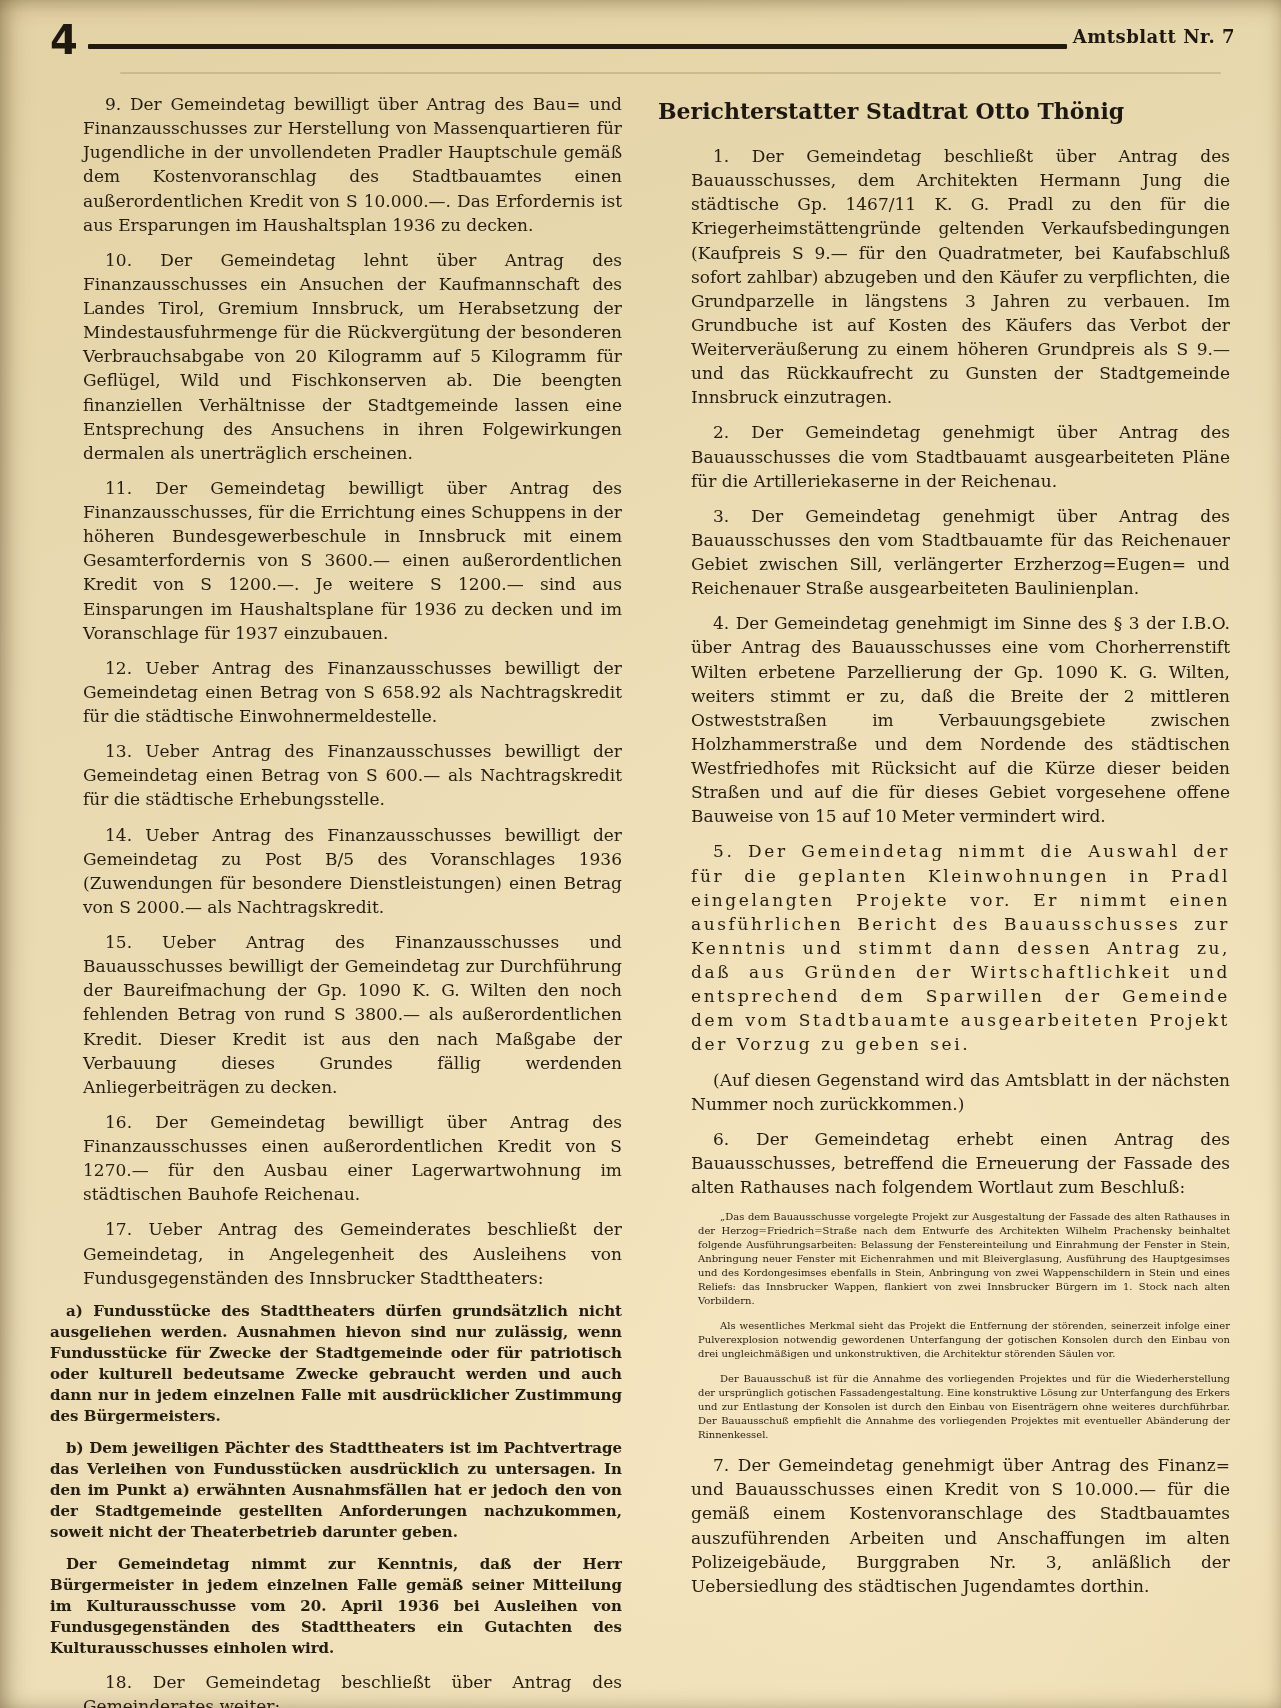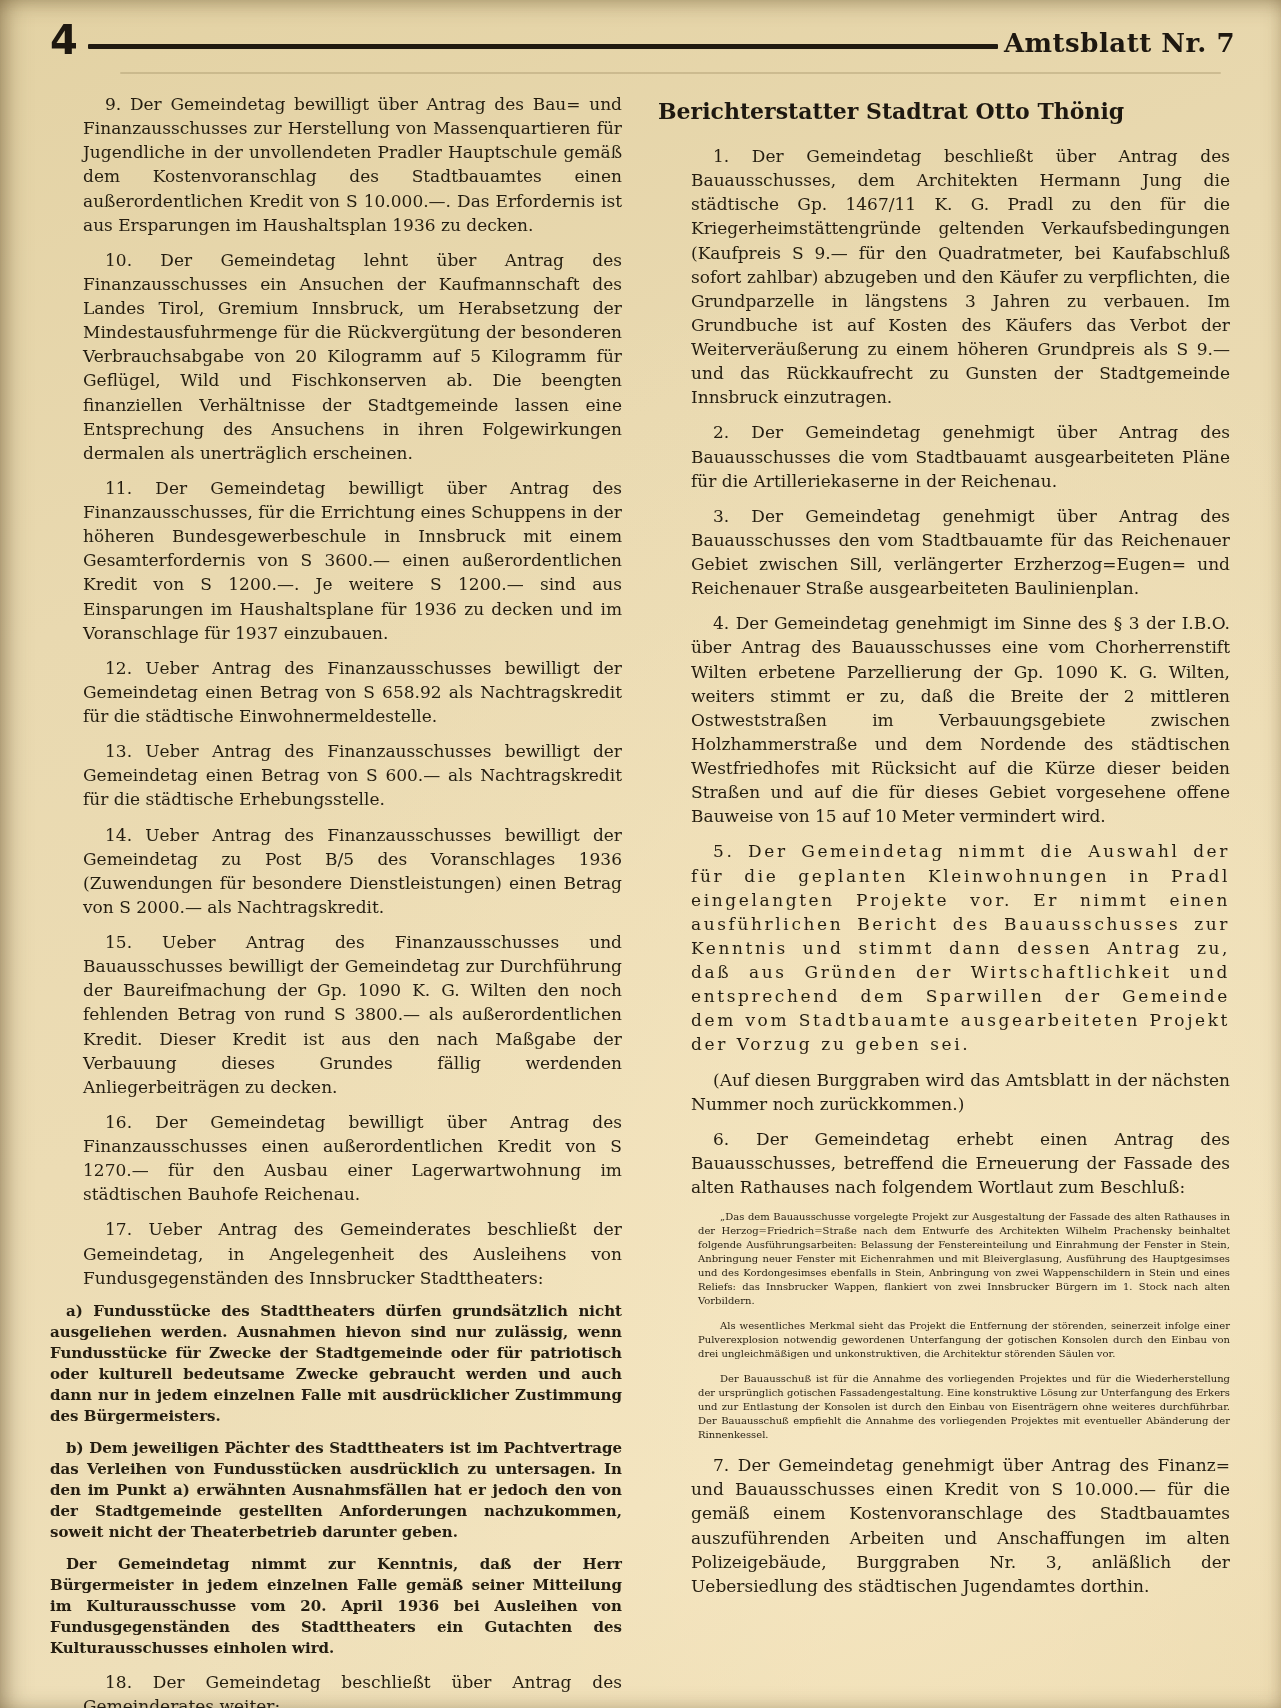--- a/index.html
+++ b/index.html
@@ -30,23 +30,23 @@
   .page-number{
     font-family:"DejaVu Sans","Liberation Sans",sans-serif;
     font-weight:bold;font-size:40px;line-height:.8;
     color:#1e1810;
   }
   .header-rule{
     flex:1;height:5px;background:#201a10;
     margin:0 6px 7px 10px;border-radius:1px;
   }
   .masthead{
-    font-weight:bold;font-size:26px;line-height:1;
+    font-weight:bold;font-size:18px;line-height:1;
     letter-spacing:.5px;color:#1e1810;white-space:nowrap;
-    margin-bottom:0px;
+    margin-bottom:10px;
   }
   .ghost-rule{
     height:2px;background:#9b8a5f;opacity:.35;
     margin:16px 60px 0 120px;border-radius:1px;
   }
   .columns{
     display:flex;gap:36px;
     padding:18px 51px 0 50px;
   }
   .col{width:572px;box-sizing:border-box;}
@@ -92,21 +92,21 @@
 
     </div>
 
     <div class="col">
       <p class="section-heading">Berichterstatter Stadtrat Otto Thönig</p>
       <p class="para">1. Der Gemeindetag beschließt über Antrag des Bauausschusses, dem Architekten Hermann Jung die städtische Gp. 1467/11 K. G. Pradl zu den für die Kriegerheimstättengründe geltenden Verkaufsbedingungen (Kaufpreis S 9.— für den Quadratmeter, bei Kaufabschluß sofort zahlbar) abzugeben und den Käufer zu verpflichten, die Grundparzelle in längstens 3 Jahren zu verbauen. Im Grundbuche ist auf Kosten des Käufers das Verbot der Weiterveräußerung zu einem höheren Grundpreis als S 9.— und das Rückkaufrecht zu Gunsten der Stadtgemeinde Innsbruck einzutragen.</p>
       <p class="para">2. Der Gemeindetag genehmigt über Antrag des Bauausschusses die vom Stadtbauamt ausgearbeiteten Pläne für die Artilleriekaserne in der Reichenau.</p>
       <p class="para">3. Der Gemeindetag genehmigt über Antrag des Bauausschusses den vom Stadtbauamte für das Reichenauer Gebiet zwischen Sill, verlängerter Erzherzog=Eugen= und Reichenauer Straße ausgearbeiteten Baulinienplan.</p>
       <p class="para">4. Der Gemeindetag genehmigt im Sinne des § 3 der I.B.O. über Antrag des Bauausschusses eine vom Chorherrenstift Wilten erbetene Parzellierung der Gp. 1090 K. G. Wilten, weiters stimmt er zu, daß die Breite der 2 mittleren Ostweststraßen im Verbauungsgebiete zwischen Holzhammerstraße und dem Nordende des städtischen Westfriedhofes mit Rücksicht auf die Kürze dieser beiden Straßen und auf die für dieses Gebiet vorgesehene offene Bauweise von 15 auf 10 Meter vermindert wird.</p>
       <p class="para spaced">5. Der Gemeindetag nimmt die Auswahl der für die geplanten Kleinwohnungen in Pradl eingelangten Projekte vor. Er nimmt einen ausführlichen Bericht des Bauausschusses zur Kenntnis und stimmt dann dessen Antrag zu, daß aus Gründen der Wirtschaftlichkeit und entsprechend dem Sparwillen der Gemeinde dem vom Stadtbauamte ausgearbeiteten Projekt der Vorzug zu geben sei.</p>
-      <p class="para">(Auf diesen Burggraben wird das Amtsblatt in der nächsten Nummer noch zurückkommen.)</p>
+      <p class="para">(Auf diesen Gegenstand wird das Amtsblatt in der nächsten Nummer noch zurückkommen.)</p>
       <p class="para">6. Der Gemeindetag erhebt einen Antrag des Bauausschusses, betreffend die Erneuerung der Fassade des alten Rathauses nach folgendem Wortlaut zum Beschluß:</p>
       <p class="small">„Das dem Bauausschusse vorgelegte Projekt zur Ausgestaltung der Fassade des alten Rathauses in der Herzog=Friedrich=Straße nach dem Entwurfe des Architekten Wilhelm Prachensky beinhaltet folgende Ausführungsarbeiten: Belassung der Fenstereinteilung und Einrahmung der Fenster in Stein, Anbringung neuer Fenster mit Eichenrahmen und mit Bleiverglasung, Ausführung des Hauptgesimses und des Kordongesimses ebenfalls in Stein, Anbringung von zwei Wappenschildern in Stein und eines Reliefs: das Innsbrucker Wappen, flankiert von zwei Innsbrucker Bürgern im 1. Stock nach alten Vorbildern.</p>
       <p class="small">Als wesentliches Merkmal sieht das Projekt die Entfernung der störenden, seinerzeit infolge einer Pulverexplosion notwendig gewordenen Unterfangung der gotischen Konsolen durch den Einbau von drei ungleichmäßigen und unkonstruktiven, die Architektur störenden Säulen vor.</p>
       <p class="small">Der Bauausschuß ist für die Annahme des vorliegenden Projektes und für die Wiederherstellung der ursprünglich gotischen Fassadengestaltung. Eine konstruktive Lösung zur Unterfangung des Erkers und zur Entlastung der Konsolen ist durch den Einbau von Eisenträgern ohne weiteres durchführbar. Der Bauausschuß empfiehlt die Annahme des vorliegenden Projektes mit eventueller Abänderung der Rinnenkessel.</p>
       <p class="para">7. Der Gemeindetag genehmigt über Antrag des Finanz= und Bauausschusses einen Kredit von S 10.000.— für die gemäß einem Kostenvoranschlage des Stadtbauamtes auszuführenden Arbeiten und Anschaffungen im alten Polizeigebäude, Burggraben Nr. 3, anläßlich der Uebersiedlung des städtischen Jugendamtes dorthin.</p>
     </div>
 
   </div>
 </div>
 

